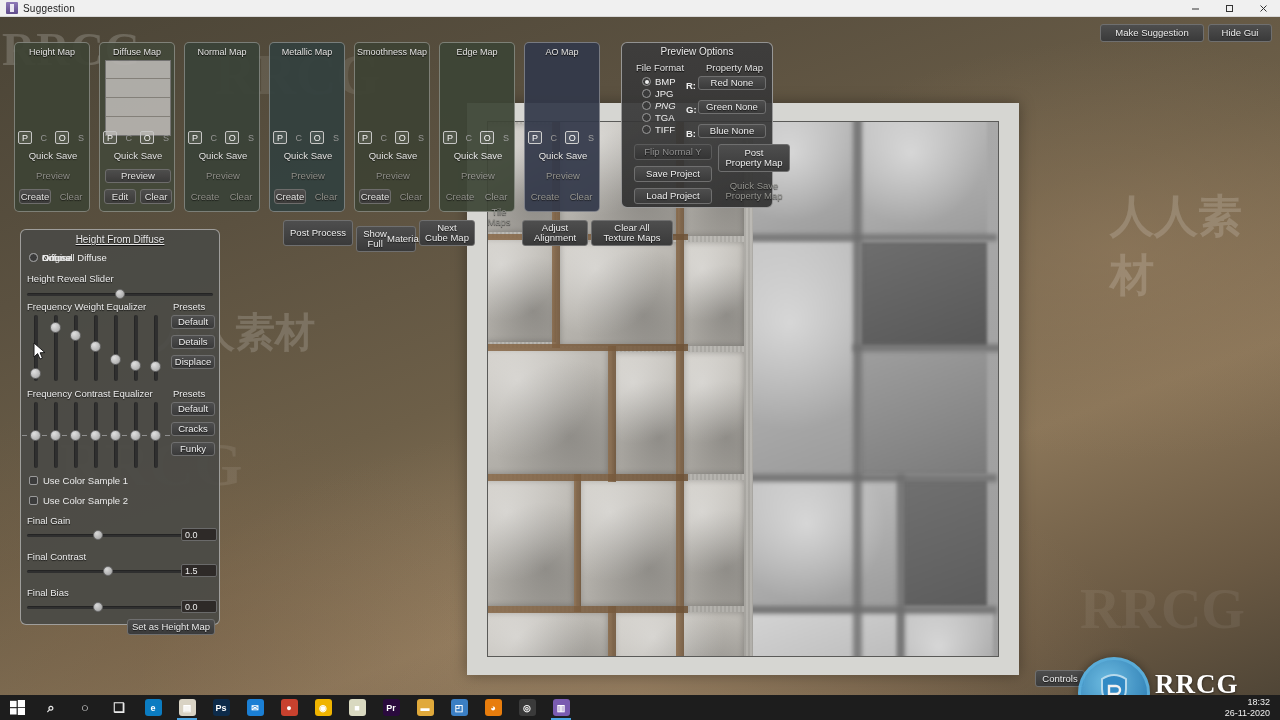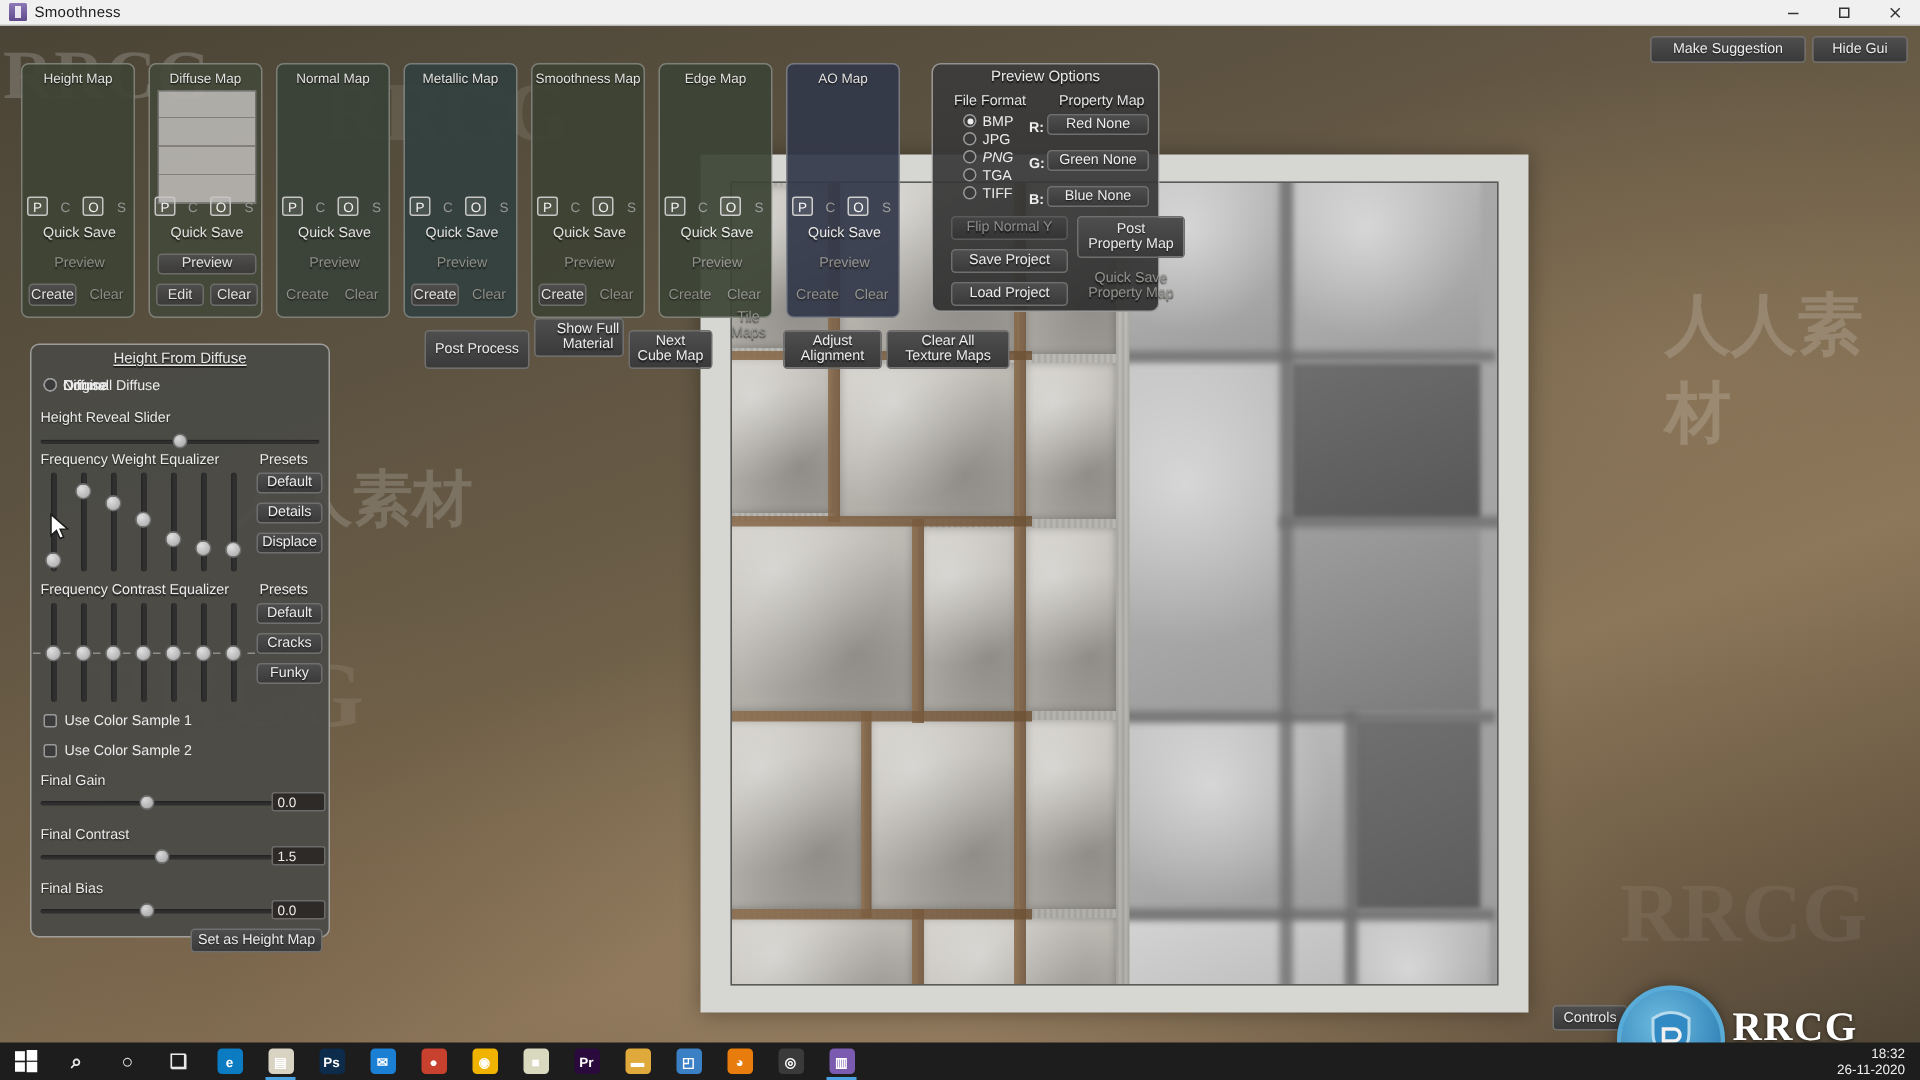--- a/index.html
+++ b/index.html
@@ -133,21 +133,21 @@
   .rowbtn { position: absolute; left: 5px; width: 66px; height: 14px; }
   .twobtn { position: absolute; left: 4px; width: 68px; height: 15px;
     display: flex; justify-content: space-between; }
   .twobtn .mbtn { width: 32px; height: 15px; }
 
   
   #saving { left: 621px; top: 25px; width: 152px; height: 166px;
     background: linear-gradient(rgba(60,60,60,.92), rgba(48,48,48,.92)); }
   #saving .lbl { position: absolute; font-size: 9.5px; color: #e6e6e6;
     text-shadow: 0 1px 1px #000; }
-  .radio { position: absolute; display: flex; gap: 4px;
+  .radio { position: absolute; display: flex; align-items: center; gap: 4px;
     font-size: 9.5px; color: #ededed; cursor: pointer; }
   .radio i {
     width: 9px; height: 9px; border-radius: 50%;
     border: 1px solid #9b9b9b; background: #3a3a3a; display: inline-block;
     position: relative; flex: none;
   }
   .radio.sel i::after {
     content: ""; position: absolute; inset: 1.5px; border-radius: 50%;
     background: #efefef;
   }
@@ -234,21 +234,21 @@
   #clock { color: #f0f0f0; font-size: 9px; line-height: 11px;
     text-align: right; padding-right: 6px; }
 </style>
 </head>
 <body>
 
 <div id="desktop"></div>
 
 <div id="titlebar">
   <div class="tb-icon"></div>
-  <div class="tb-title">Smoothness</div>
+  <div class="tb-title">Suggestion</div>
   <div class="tb-spacer"></div>
   <div class="tb-btn">
     <svg width="11" height="11" viewBox="0 0 11 11">
         <line x1="2" y1="6" x2="9" y2="6" stroke="#333" stroke-width="1"></line>
       </svg>
   </div>
   <div class="tb-btn">
     <svg width="11" height="11" viewBox="0 0 11 11">
         <rect x="2.5" y="2.5" width="6" height="6" fill="none" stroke="#333" stroke-width="1"></rect>
       </svg>
@@ -474,21 +474,21 @@
     </div>
   </div>
 
   <div class="mbtn" style="position:absolute;left:1100px;top:7px;width:104px;height:18px;">Make Suggestion</div>
   <div class="mbtn" style="position:absolute;left:1208px;top:7px;width:64px;height:18px;">Hide Gui</div>
 
   <div id="toolbar-row">
       <div class="mbtn tbtn" style="left: 283px; top: 203px; width: 70px; flex-direction: column;">
         <span>Post Process</span>
       </div>
-      <div class="mbtn tbtn" style="left: 356px; top: 195px; width: 60px; flex-direction: column; padding-left: 12px;">
+      <div class="mbtn tbtn" style="left: 356px; top: 209px; width: 60px; flex-direction: row; padding-left: 12px;">
         <span>Show Full</span>
         <span>Material</span>
       </div>
       <div class="mbtn tbtn" style="left: 419px; top: 203px; width: 56px; flex-direction: column;">
         <span>Next</span>
         <span>Cube Map</span>
       </div>
       <div class="mbtn tbtn dim flat" style="left: 478px; top: 187px; width: 42px; flex-direction: column;">
         <span>Tile</span>
         <span>Maps</span>

